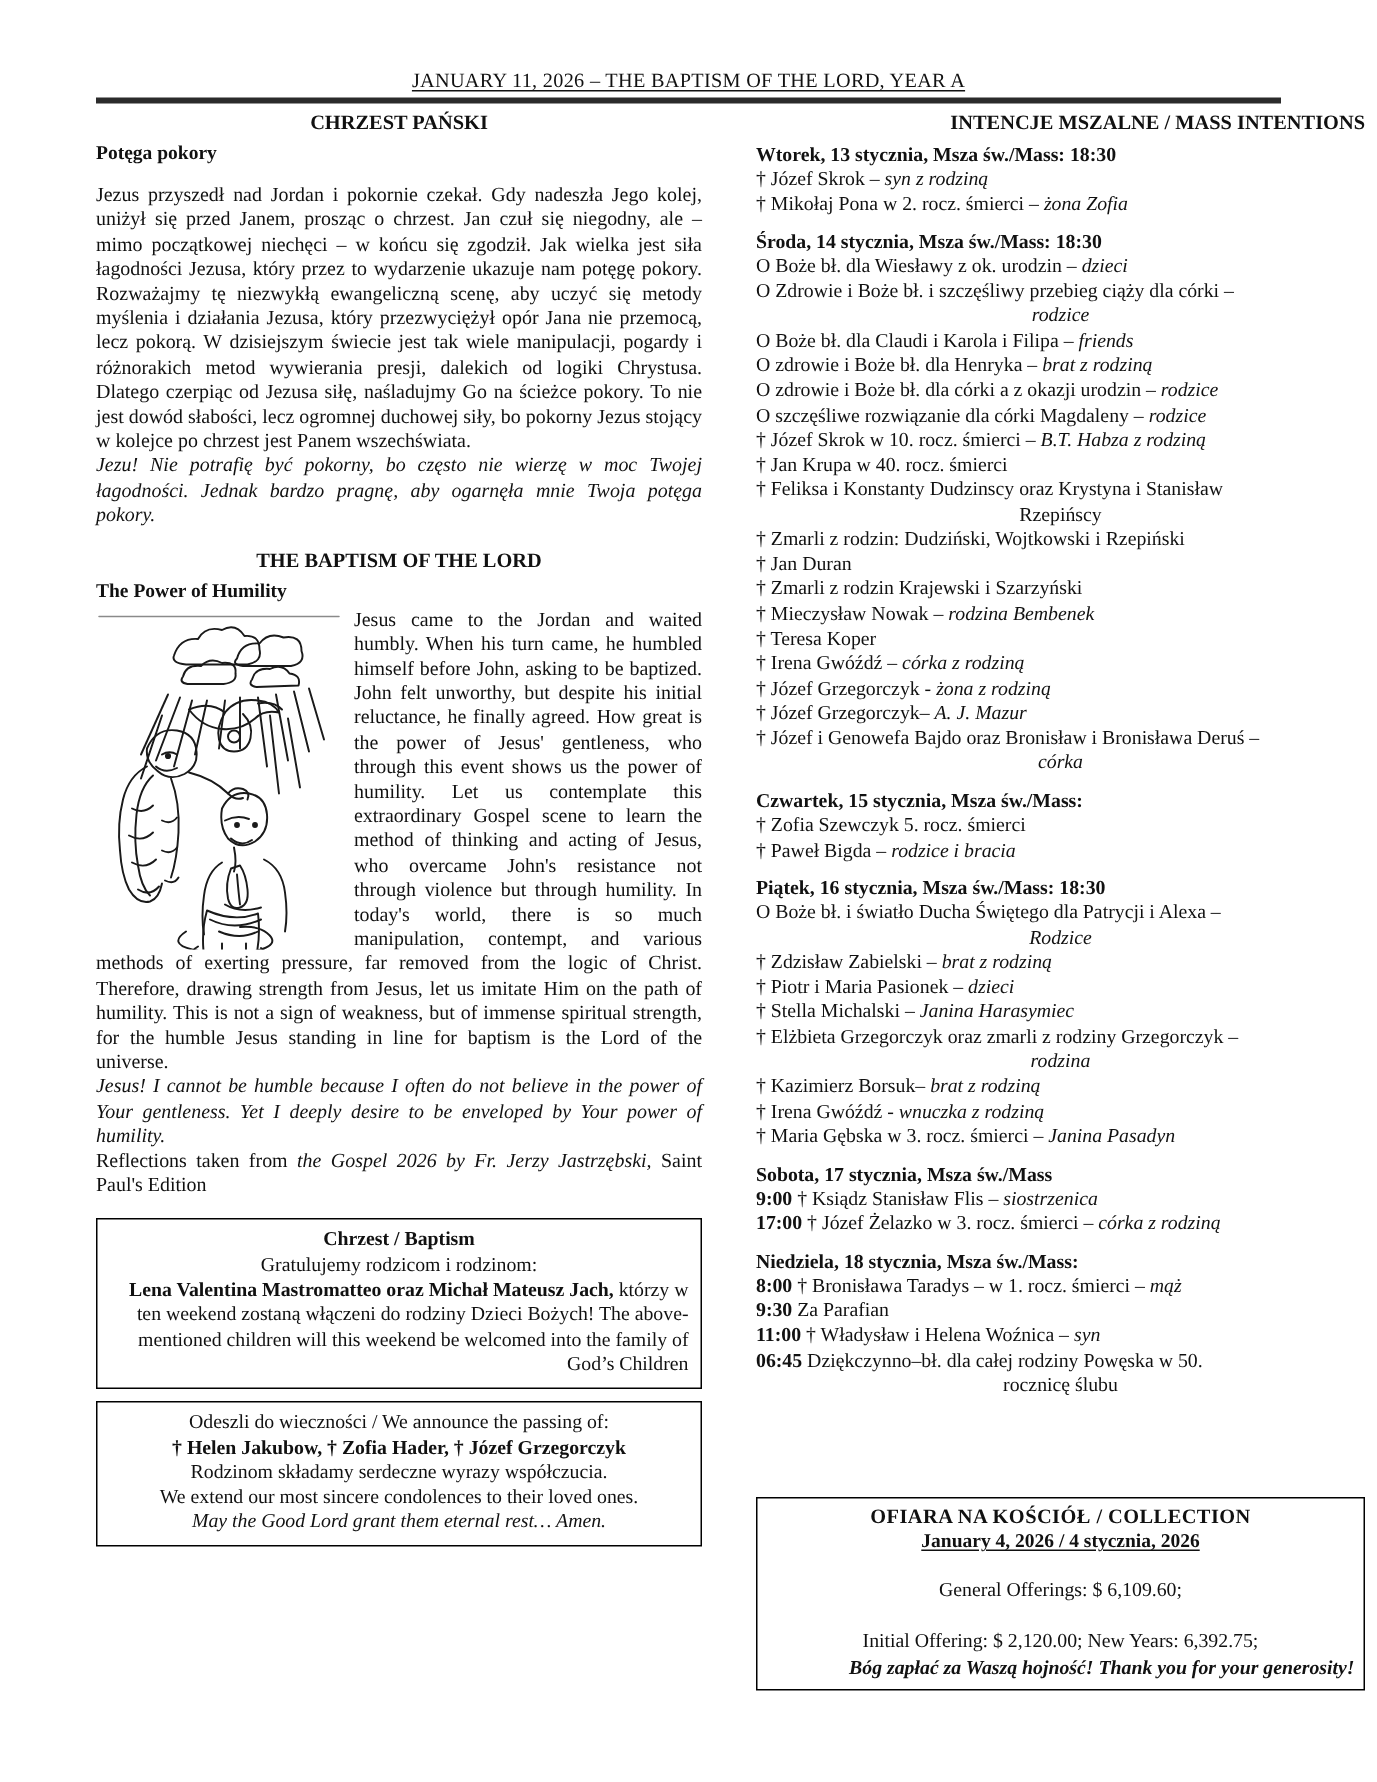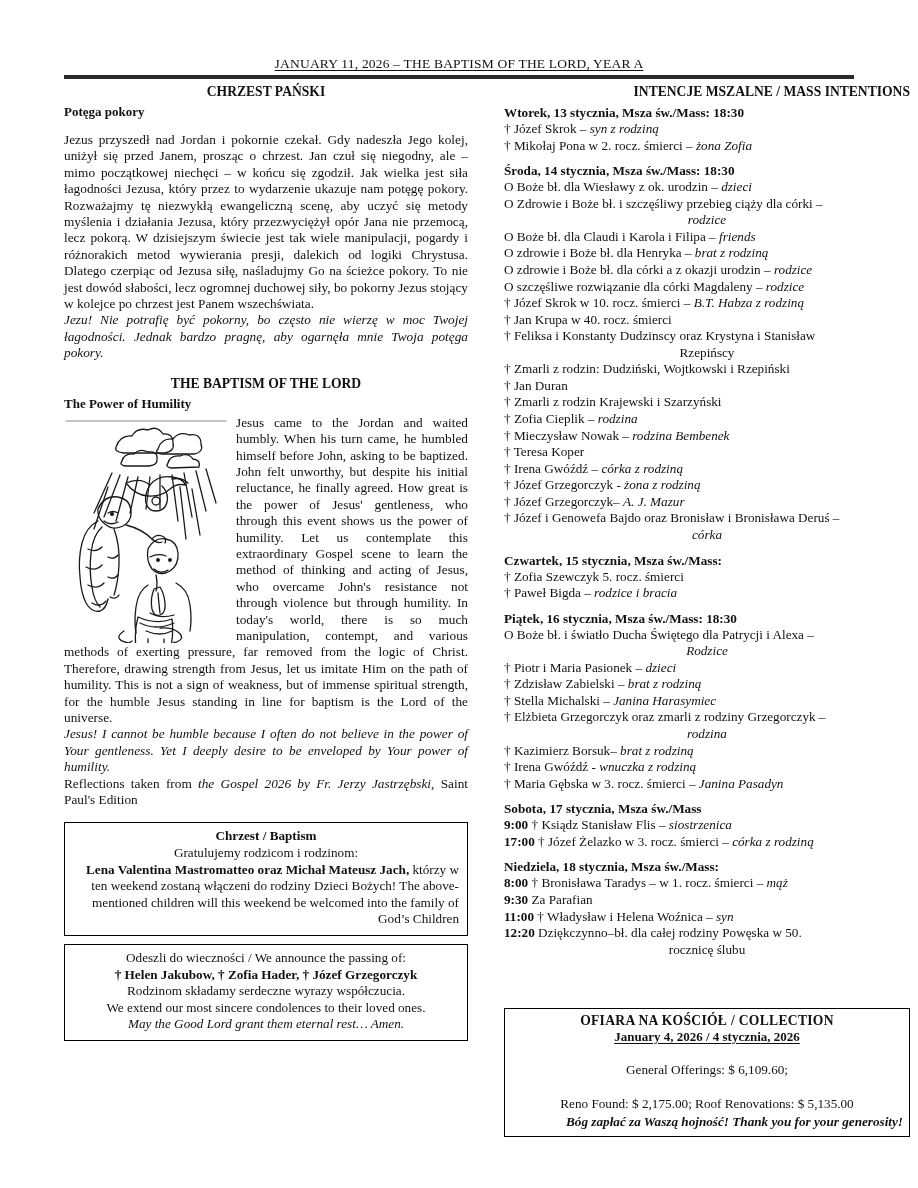--- a/index.html
+++ b/index.html
@@ -10,21 +10,21 @@
   body {
     width: 918px;
     height: 1188px;
     font-family: "Liberation Serif", "DejaVu Serif", serif;
     color: #111111;
     position: relative;
     overflow: hidden;
   }
   .page {
     position: absolute;
-    left: 0; top: 12px;
+    left: 0; top: 2px;
     width: 918px;
     height: 864px;
     padding: 0;
   }
 
   
   .masthead {
     position: absolute;
     left: 64px;
     top: 44px;
@@ -301,57 +301,56 @@
         <div class="mi-line"><span>O zdrowie i Boże bł. dla Henryka – </span><span class="ital">brat z rodziną</span></div>
         <div class="mi-line"><span>O zdrowie i Boże bł. dla córki a z okazji urodzin – </span><span class="ital">rodzice</span></div>
         <div class="mi-line"><span>O szczęśliwe rozwiązanie dla córki Magdaleny – </span><span class="ital">rodzice</span></div>
         <div class="mi-line"><span>† Józef Skrok w 10. rocz. śmierci – </span><span class="ital">B.T. Habza z rodziną</span></div>
         <div class="mi-line"><span>† Jan Krupa w 40. rocz. śmierci</span></div>
         <div class="mi-line"><span>† Feliksa i Konstanty Dudzinscy oraz Krystyna i Stanisław</span></div>
         <div class="mi-cont roman">Rzepińscy</div>
         <div class="mi-line"><span>† Zmarli z rodzin: Dudziński, Wojtkowski i Rzepiński</span></div>
         <div class="mi-line"><span>† Jan Duran</span></div>
         <div class="mi-line"><span>† Zmarli z rodzin Krajewski i Szarzyński</span></div>
-        <div class="mi-line"><span>† Zofia Cieplik – </span><span class="ital">rodzina</span></div>
         <div class="mi-line"><span>† Mieczysław Nowak – </span><span class="ital">rodzina Bembenek</span></div>
         <div class="mi-line"><span>† Teresa Koper</span></div>
         <div class="mi-line"><span>† Irena Gwóźdź – </span><span class="ital">córka z rodziną</span></div>
         <div class="mi-line"><span>† Józef Grzegorczyk - </span><span class="ital">żona z rodziną</span></div>
         <div class="mi-line"><span>† Józef Grzegorczyk– </span><span class="ital">A. J. Mazur</span></div>
         <div class="mi-line"><span>† Józef i Genowefa Bajdo oraz Bronisław i Bronisława Deruś –</span></div>
         <div class="mi-cont">córka</div>
         <div class="mi-day">Czwartek, 15 stycznia, Msza św./Mass:</div>
         <div class="mi-line"><span>† Zofia Szewczyk 5. rocz. śmierci</span></div>
         <div class="mi-line"><span>† Paweł Bigda – </span><span class="ital">rodzice i bracia</span></div>
         <div class="mi-day">Piątek, 16 stycznia, Msza św./Mass: 18:30</div>
         <div class="mi-line"><span>O Boże bł. i światło Ducha Świętego dla Patrycji i Alexa –</span></div>
         <div class="mi-cont">Rodzice</div>
+        <div class="mi-line"><span>† Zdzisław Zabielski – </span><span class="ital">brat z rodziną</span></div>
         <div class="mi-line"><span>† Piotr i Maria Pasionek – </span><span class="ital">dzieci</span></div>
-        <div class="mi-line"><span>† Zdzisław Zabielski – </span><span class="ital">brat z rodziną</span></div>
         <div class="mi-line"><span>† Stella Michalski – </span><span class="ital">Janina Harasymiec</span></div>
         <div class="mi-line"><span>† Elżbieta Grzegorczyk oraz zmarli z rodziny Grzegorczyk –</span></div>
         <div class="mi-cont">rodzina</div>
         <div class="mi-line"><span>† Kazimierz Borsuk– </span><span class="ital">brat z rodziną</span></div>
         <div class="mi-line"><span>† Irena Gwóźdź - </span><span class="ital">wnuczka z rodziną</span></div>
         <div class="mi-line"><span>† Maria Gębska w 3. rocz. śmierci – </span><span class="ital">Janina Pasadyn</span></div>
         <div class="mi-day">Sobota, 17 stycznia, Msza św./Mass</div>
         <div class="mi-line"><span class="b">9:00</span><span> † Ksiądz Stanisław Flis – </span><span class="ital">siostrzenica</span></div>
         <div class="mi-line"><span class="b">17:00</span><span> † Józef Żelazko w 3. rocz. śmierci – </span><span class="ital">córka z rodziną</span></div>
         <div class="mi-day">Niedziela, 18 stycznia, Msza św./Mass:</div>
         <div class="mi-line"><span class="b">8:00</span><span> † Bronisława Taradys – w 1. rocz. śmierci – </span><span class="ital">mąż</span></div>
         <div class="mi-line"><span class="b">9:30</span><span> Za Parafian</span></div>
         <div class="mi-line"><span class="b">11:00</span><span> † Władysław i Helena Woźnica – </span><span class="ital">syn</span></div>
-        <div class="mi-line"><span class="b">12:20</span><span> Dziękczynno–bł. dla całej rodziny Powęska w 50.</span></div>
+        <div class="mi-line"><span class="b">06:45</span><span> Dziękczynno–bł. dla całej rodziny Powęska w 50.</span></div>
         <div class="mi-cont roman">rocznicę ślubu</div>
       </div>
   </div>
 
   <div class="collection-box">
     <div class="coll-title">OFIARA NA KOŚCIÓŁ / COLLECTION</div>
     <div class="coll-date">January 4, 2026 / 4 stycznia, 2026</div>
     <div id="collection-lines">
         <div class="coll-line">General Offerings: $ 6,109.60;</div>
-        <div class="coll-line">Reno Found: $ 2,175.00; Roof Renovations: $ 5,135.00</div>
+        <div class="coll-line">Initial Offering: $ 2,120.00; New Years: 6,392.75;</div>
       </div>
     <div class="coll-thanks">Bóg zapłać za Waszą hojność! Thank you for your generosity!</div>
   </div>
 
 </div>
 
 </body></html>

